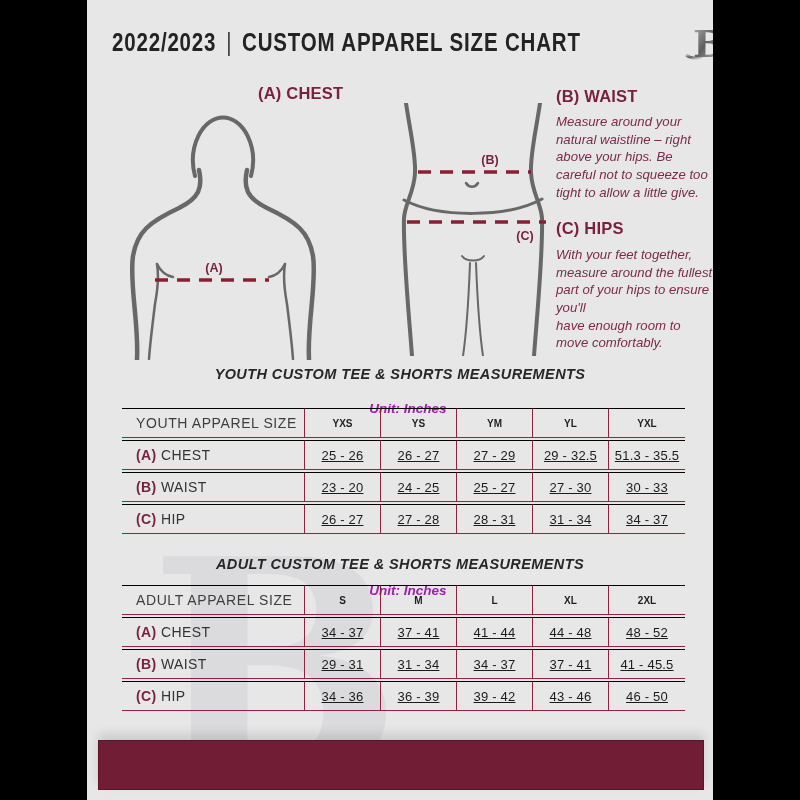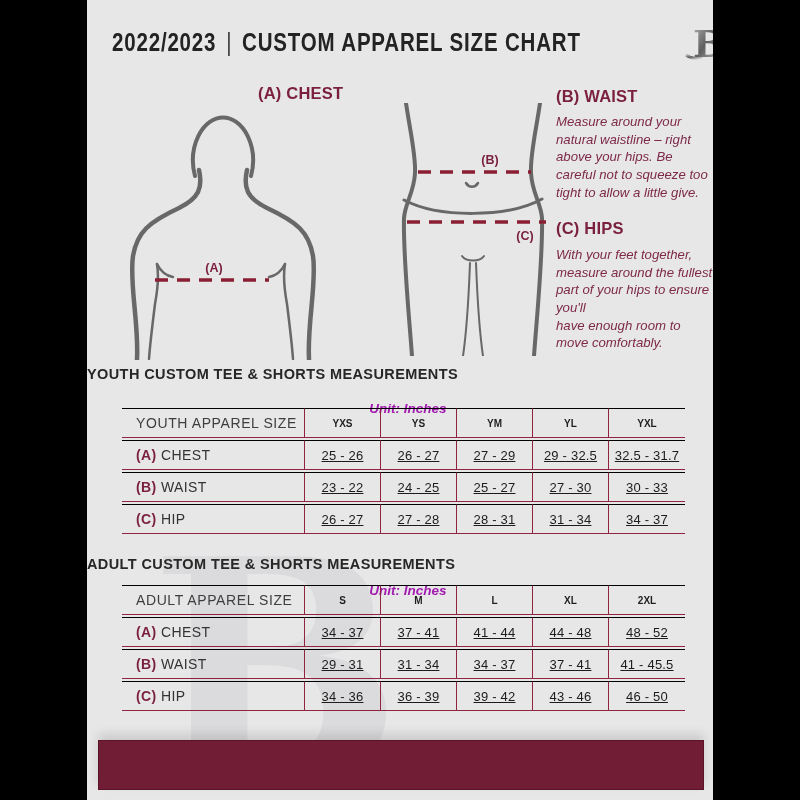--- a/index.html
+++ b/index.html
@@ -38,22 +38,22 @@
   #hips-heading{left:469px;top:219px;}
   #hips-desc{left:469px;top:246px;width:160px;}
   .fig{position:absolute;}
   #fig-torso{left:28px;top:80px;}
   #fig-hips{left:306px;top:103px;}
   .fig path{fill:none;stroke:#686868;stroke-linecap:round;}
   .fig .dash{stroke:#8a1f33;stroke-width:3.5;stroke-dasharray:13 9;stroke-linecap:butt;}
   .fig text{font-family:"Liberation Sans",sans-serif;font-weight:bold;font-size:12.5px;fill:#7a1f3d;}
   
   .tbl-title{
-    position:absolute;left:0;width:100%;
-    font-size:14.5px;font-weight:600;color:#272727;letter-spacing:0.4px;
+    position:absolute;left:0;width:100%;text-align:center;
+    font-size:14.5px;font-weight:600;color:#272727;letter-spacing:0.4px;font-style:italic;
   }
   .tbl-unit{
     position:absolute;left:8px;width:100%;text-align:center;
     font-size:13.5px;font-style:italic;font-weight:600;color:#a21caf;margin-top:16px;
   }
   #youth-title{top:366px;} #youth-unit{top:385px;}
   #adult-title{top:548px;margin-top:8px;} #adult-unit{top:567px;}
   .size-table{
     position:absolute;left:35px;width:563px;
     border-collapse:separate;border-spacing:0 2px;table-layout:fixed;
@@ -175,28 +175,28 @@
     </tr>
     <tr>
       <td class="label">
         <b>(A)</b>
         <span>CHEST</span>
       </td>
       <td class="val">25 - 26</td>
       <td class="val">26 - 27</td>
       <td class="val">27 - 29</td>
       <td class="val">29 - 32.5</td>
-      <td class="val">32.5 - 31.7</td>
+      <td class="val">51.3 - 35.5</td>
     </tr>
     <tr>
       <td class="label">
         <b>(B)</b>
         <span>WAIST</span>
       </td>
-      <td class="val">23 - 22</td>
+      <td class="val">23 - 20</td>
       <td class="val">24 - 25</td>
       <td class="val">25 - 27</td>
       <td class="val">27 - 30</td>
       <td class="val">30 - 33</td>
     </tr>
     <tr>
       <td class="label">
         <b>(C)</b>
         <span>HIP</span>
       </td>

